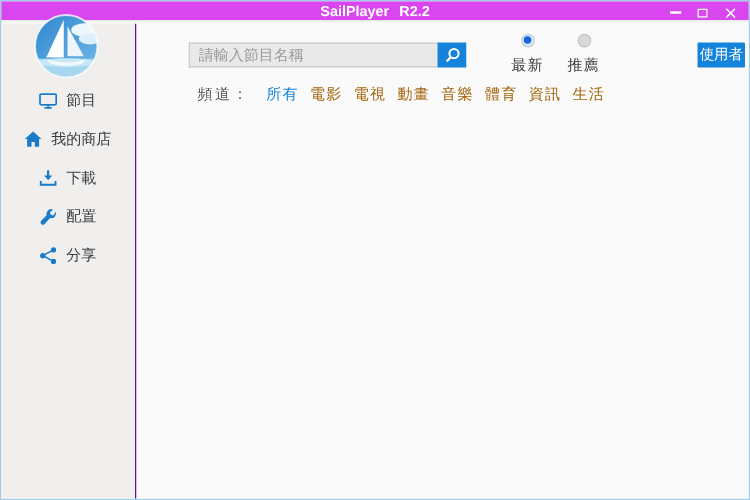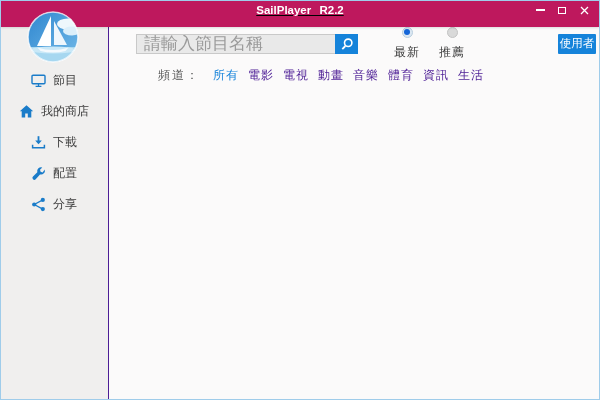--- a/index.html
+++ b/index.html
@@ -1,22 +1,22 @@
 <!DOCTYPE html>
 <html><head>
 <meta charset="utf-8">
 <style>
   * { margin:0; padding:0; box-sizing:border-box; }
   body { font-family:"Liberation Sans","DejaVu Sans",sans-serif; background:#ddd; }
   .window{ position:relative; width:600px; height:400px; background:#fbfafa;
            border:1px solid #9fccea; overflow:hidden; }
 
   
-  .titlebar{ position:absolute; top:0; left:0; right:0; height:26px;
-             background:#be185d; box-shadow:0 1px 2px rgba(0,0,0,.12); z-index:3;text-decoration:underline; }
+  .titlebar{ position:absolute; top:0; left:0; right:0; height:15px;
+             background:#d946ef; box-shadow:0 1px 2px rgba(0,0,0,.12); z-index:3; }
   .titlebar .title{ display:block; text-align:center; line-height:18px;
                     color:#fff; font-size:11.5px; font-weight:600; word-spacing:5px; }
   .win-controls{ position:absolute; right:4px; top:0; height:18px; display:flex; }
   .win-btn{ width:22px; height:18px; display:flex; align-items:center; justify-content:center; cursor:pointer; }
   .min-bar{ width:9px; height:2px; background:#fff; }
   .max-box{ width:8px; height:7px; border:1.3px solid #fff; }
 
   
   .sidebar{ position:absolute; top:18px; left:0; bottom:0; width:108px;
             background:#f0efee; border-right:1px solid #4c1d95; z-index:2; }
@@ -26,41 +26,41 @@
   .menu-item{ height:31px; display:flex; align-items:center; justify-content:center;
               gap:7px; cursor:pointer; color:#3c3c3c; font-size:12px; }
   .menu-item svg{ flex:0 0 auto; }
 
   
   .main{ position:absolute; top:18px; left:108px; right:0; bottom:0; background:#fbfafa; }
   .toolbar{ position:absolute; top:14px; left:27px; right:3px; height:21px;
             display:flex; align-items:center; }
   .search-wrap{ display:flex; height:20px; }
   .search-input{ width:199px; height:20px; background:#e9e9e9; border:1px solid #c9c9c9;
-                 border-right:none; padding:0 7px; font-size:17px; color:#444;
-                 font-family:"Liberation Sans","DejaVu Sans",sans-serif; outline:none; }
+                 border-right:none; padding:0 7px; font-size:12px; color:#444;
+                 font-family:"Liberation Sans","DejaVu Sans",sans-serif; outline:none;margin-left:15px; }
   .search-input::placeholder{ color:#9a9a9a; }
   .search-btn{ width:23px; height:20px; background:#1583da; border:none; cursor:pointer;
                display:flex; align-items:center; justify-content:center; }
   .radios{ display:flex; align-items:center; gap:19px; margin-left:36px; }
   .radio{ display:flex; align-items:center; gap:6px; cursor:pointer;
           font-size:12px; color:#3c3c3c; letter-spacing:1px;flex-direction:column; }
   .radio-dot{ width:11px; height:11px; border-radius:50%; background:#d9d9d9;
               border:1px solid #c3c3c3; position:relative; }
   .radio.active .radio-dot{ background:#dbe7f2; border-color:#b9cede; }
   .radio.active .radio-dot::after{ content:""; position:absolute; left:1.5px; top:1.5px;
               width:6px; height:6px; border-radius:50%; background:#1565d8; }
   .user-btn{ margin-left:auto; width:38px; height:20px; background:#1583da; color:#fff;
              border:none; font-size:11.5px; cursor:pointer; border-radius:1px;
              font-family:Liberation Sans, sans-serif; padding:0; }
 
   .channels{ position:absolute; top:48px; left:27px; display:flex; align-items:baseline;
              gap:9px; font-size:12px;margin-left:22px; }
   .channels .chan-label{ color:#555; letter-spacing:2px; margin-right:4px; }
-  .chan-item{ color:#4c1d95; letter-spacing:1px; cursor:pointer; }
+  .chan-item{ color:#a16207; letter-spacing:1px; cursor:pointer; }
   .chan-item.active{ color:#1583da; }
 </style>
 </head>
 <body>
 
 <div class="window">
 
   <div class="titlebar">
     <span class="title">SailPlayer R2.2</span>
     <div class="win-controls">

